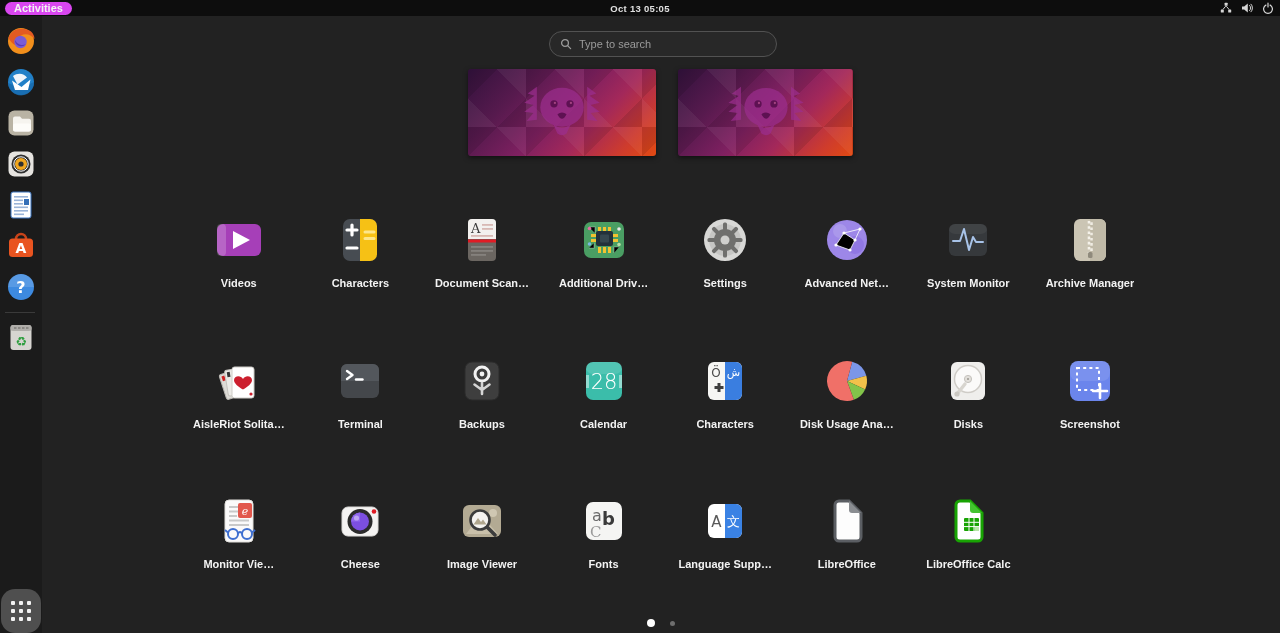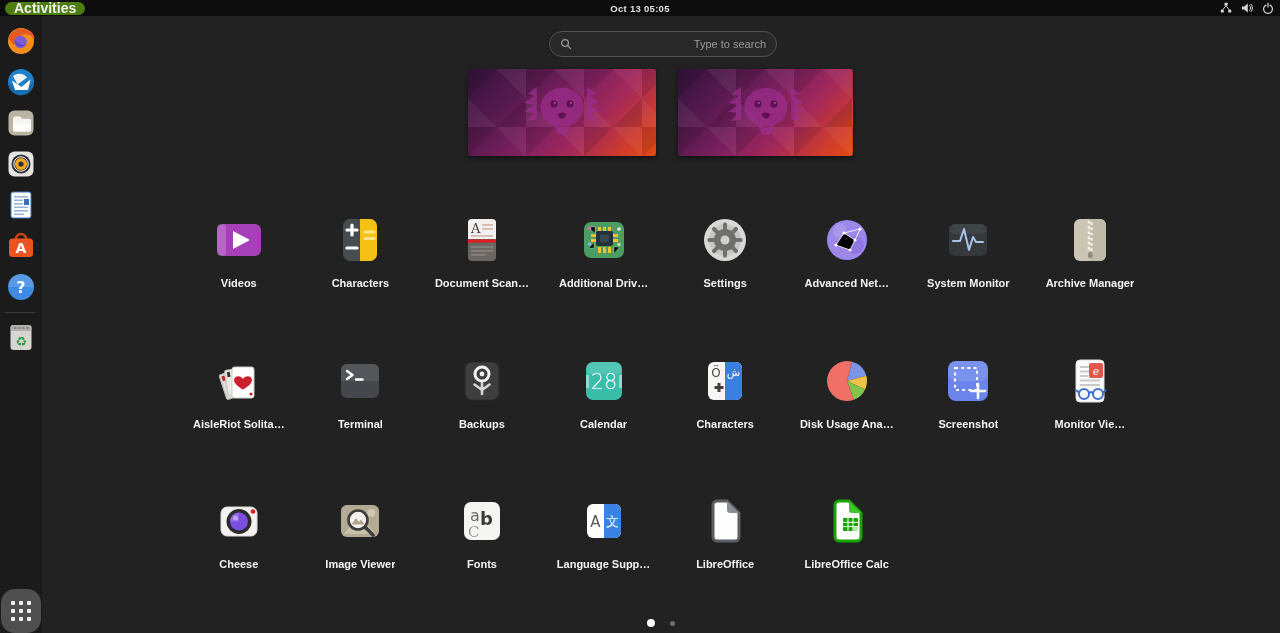--- a/index.html
+++ b/index.html
@@ -1,40 +1,40 @@
 <!DOCTYPE html>
 <html><head>
 <meta charset="utf-8">
 <style>
   * { margin:0; padding:0; box-sizing:border-box; }
   html,body { width:1280px; height:633px; overflow:hidden; background:#222; font-family:"Liberation Sans","DejaVu Sans",sans-serif; }
 
   
   .topbar { position:absolute; left:0; top:0; width:1280px; height:16px; background:#0d0d0d; display:flex; align-items:center; z-index:30; }
-  .activities { margin-left:5px; height:13px; padding:0 9px; background:#4d7c0f; border:none; border-radius:7px; color:#f2f2f2; font-size:14px; font-weight:bold; font-family:inherit; line-height:13px; cursor:pointer; }
+  .activities { margin-left:5px; height:13px; padding:0 9px; background:#d946ef; border:none; border-radius:7px; color:#f2f2f2; font-size:11px; font-weight:bold; font-family:inherit; line-height:13px; cursor:pointer; }
   .clock { position:absolute; left:50%; transform:translateX(-50%); color:#e0e0e0; font-size:9.5px; font-weight:bold; letter-spacing:.3px; }
   .status { position:absolute; right:6px; top:0; height:16px; display:flex; align-items:center; gap:9px; }
   .status svg { display:block; }
 
   
   .dock { position:absolute; left:0; top:16px; width:42px; height:617px; background:#1b1b1b; display:flex; flex-direction:column; align-items:center; padding-top:9px; z-index:20; }
   .dock-item { width:32px; height:32px; margin-bottom:9px; cursor:pointer; }
   .dock-item svg { width:32px; height:32px; display:block; }
   .dock-sep { width:30px; height:1px; background:#3a3a3a; margin:3px 0 8px 0; }
   .dock-spacer { flex:1; }
   .show-apps { width:40px; height:44px; border:none; border-radius:14px; background:#4f4f4f; margin-bottom:0; display:flex; align-items:center; justify-content:center; cursor:pointer; }
   .sa-grid { display:grid; grid-template-columns:repeat(3,4px); grid-template-rows:repeat(3,4px); gap:4px; }
   .sa-grid i { background:#f2f2f2; border-radius:1px; }
 
   
   .main { position:absolute; left:42px; top:16px; width:1238px; height:617px; background:#222222; }
 
   .search-wrap { position:absolute; left:507px; top:15px; width:228px; height:26px; border:1px solid #525252; border-radius:13px; background:rgba(255,255,255,.03); display:flex; align-items:center; padding:0 10px; }
   .search-wrap svg { flex:none; margin-right:7px; }
-  .search-input { flex:1; background:transparent; border:none; outline:none; color:#d8d8d8; font-size:11px; font-family:inherit;text-align:right; }
+  .search-input { flex:1; background:transparent; border:none; outline:none; color:#d8d8d8; font-size:11px; font-family:inherit; }
   .search-input::placeholder { color:#9b9b9b; }
 
   
   .workspace { position:absolute; border-radius:3px; overflow:hidden; cursor:pointer; box-shadow:0 2px 5px rgba(0,0,0,.5); }
   .ws-1 { left:426px; top:53px; width:188px; height:87px; }
   .ws-2 { left:636px; top:53px; width:175px; height:87px; }
   .wallpaper { position:absolute; inset:0; background:linear-gradient(133deg,#33123d 0%,#571a4e 26%,#7e2060 48%,#a3285a 66%,#cf3c2c 86%,#e24a12 100%); }
   .wallpaper::before { content:""; position:absolute; inset:0;
     background:
       linear-gradient(45deg, rgba(255,255,255,.05) 25%, transparent 25%, transparent 75%, rgba(255,255,255,.05) 75%),
@@ -439,20 +439,33 @@
             <path d="M25 25 L44.32 19.82 A20 20 0 0 1 43.13 33.45 Z" fill="#f2c14a"></path>
             <path d="M25 25 L43.13 33.45 A20 20 0 0 1 31.84 43.79 Z" fill="#83c44a"></path>
             <path d="M25 25 L31.84 43.79 A20 20 0 1 1 30.18 5.68 Z" fill="#f07068"></path>
           </svg>
         </div>
         <div class="app-label">Disk Usage Ana…</div>
       </div>
       <div class="app-cell">
         <div class="app-icon">
           <svg viewBox="0 0 50 50">
+            <rect x="8" y="6" width="34" height="38" rx="6" fill="#efeeec"></rect>
+            <circle cx="25" cy="23" r="13.5" fill="#fbfaf9" stroke="#cfccc7" stroke-width="1.5"></circle>
+            <circle cx="25" cy="23" r="3.6" fill="#e2dfda" stroke="#c5c2bd"></circle>
+            <circle cx="25" cy="23" r="1" fill="#9a978f"></circle>
+            <line x1="14" y1="38" x2="22" y2="28" stroke="#d8d5cf" stroke-width="3.4" stroke-linecap="round"></line>
+            <circle cx="14" cy="38" r="2.6" fill="#cac7c1"></circle>
+          </svg>
+        </div>
+        <div class="app-label">Disks</div>
+      </div>
+      <div class="app-cell">
+        <div class="app-icon">
+          <svg viewBox="0 0 50 50">
             <rect x="5" y="5" width="40" height="40" rx="8" fill="#6b85ec"></rect>
             <rect x="5" y="5" width="40" height="20" rx="8" fill="rgba(255,255,255,.10)"></rect>
             <rect x="12" y="12" width="22" height="22" fill="none" stroke="#fff" stroke-width="2" stroke-dasharray="3 3.2"></rect>
             <path d="M35 28 v14 M28 35 h14" stroke="#fff" stroke-width="2.6" stroke-linecap="round"></path>
           </svg>
         </div>
         <div class="app-label">Screenshot</div>
       </div>
       <div class="app-cell">
         <div class="app-icon">

